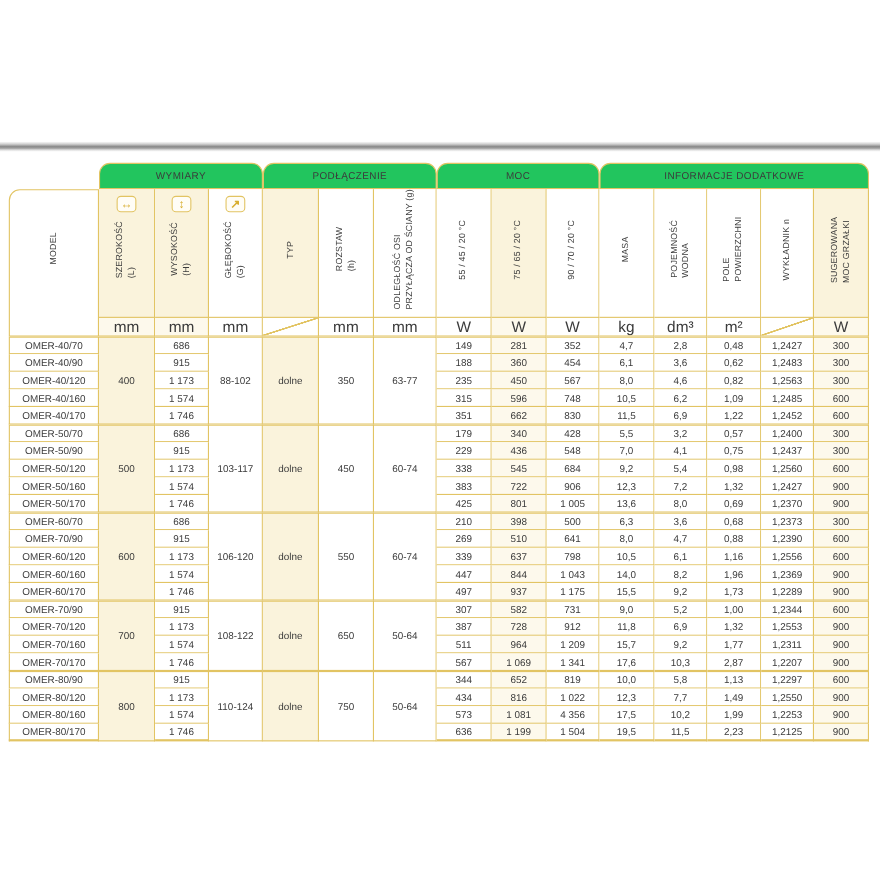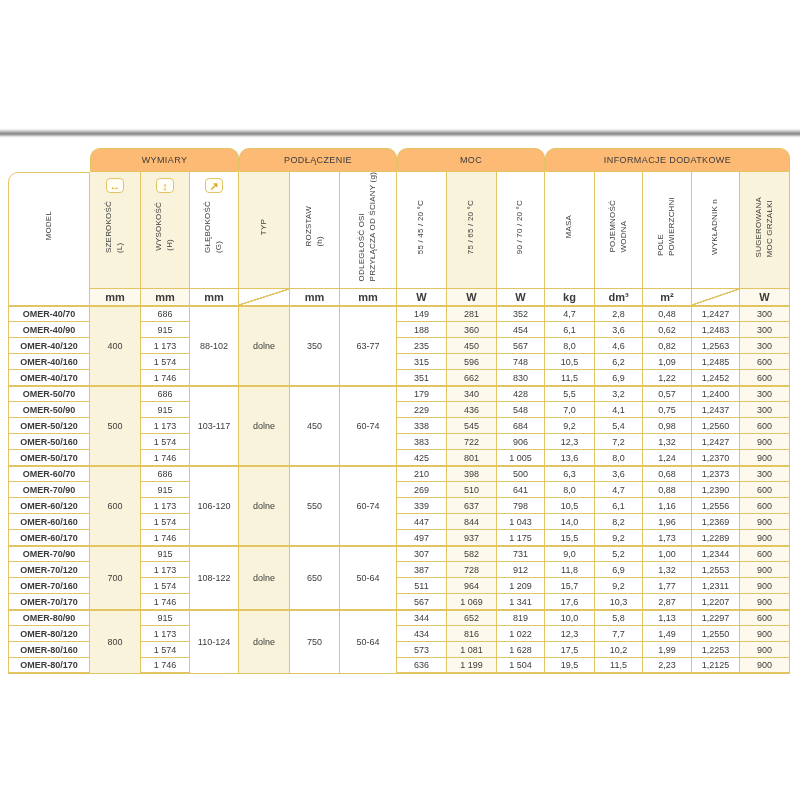--- a/index.html
+++ b/index.html
@@ -17,44 +17,44 @@
     background:linear-gradient(#f7f7f7 0%,#cfcfcf 22%,#8d8d8d 46%,#9a9a9a 62%,#e0e0e0 82%,#ffffff 100%);}
   .table-wrap{position:absolute;left:8px;top:148px;}
   table{border-collapse:separate;border-spacing:0;table-layout:fixed;font-size:9px;color:var(--ink);}
   td{padding:0;text-align:center;vertical-align:middle;
      border-right:1px solid var(--gold);border-bottom:1px solid var(--gold);
      background:#ffffff;overflow:hidden;}
   td.first-col{border-left:1px solid var(--gold);}
   td.corner{border:none;background:transparent;}
   tr.group-row{height:24px;}
   td.group-box{border:1px solid var(--gold);border-radius:10px 10px 0 0;
-    font-size:9px;letter-spacing:.4px;background:#fdba74;text-align:center;}
+    font-size:9px;letter-spacing:.4px;background:#22c55e;text-align:center;}
   td.model-head{border:1px solid var(--gold);border-radius:10px 0 0 0;}
   tr.head-row{height:106px;}
   td.hcell{position:relative;}
   .hcell-inner{height:100%;display:flex;flex-direction:column;align-items:center;
     justify-content:flex-end;padding-bottom:7px;}
   .model-inner{padding-bottom:26px;}
   .icon-box{position:absolute;top:6px;left:50%;transform:translateX(-50%);
     width:18px;height:15px;border:1.5px solid var(--gold);border-radius:4px;
     color:var(--gold-dark);font-size:11px;line-height:12px;display:flex;
     align-items:center;justify-content:center;background:#fffdf6;font-weight:bold;}
   .vtext{writing-mode:vertical-rl;transform:rotate(180deg);white-space:pre-line;
     font-size:8px;line-height:1.35;letter-spacing:.2px;text-align:left;}
   tr.units-row{height:17px;}
-  td.unit{font-size:11px;font-weight:bold;}
+  td.unit{font-size:14px;}
   td.diag{background-image:linear-gradient(to bottom right,
     transparent 47%,var(--gold) 48%,var(--gold) 52%,transparent 53%);}
   tbody tr{height:16px;}
   tbody td{font-size:9px;}
   tr.group-start td{border-top:1px solid var(--gold);}
   tr.last-row td{border-bottom-width:2px;}
   td.tint{background:var(--beige);}
   td.tint-faint{background:var(--beige-faint);}
-  td.model-col{font-size:9px;font-weight:bold;}
+  td.model-col{font-size:9px;}
 </style>
 </head>
 <body>
 
 <div class="page">
   <div class="divider-bar"></div>
   <div class="table-wrap">
     <table>
       <colgroup>
           <col style="width: 82px;">
@@ -306,21 +306,21 @@
             <td class="tint-faint">900</td>
           </tr>
           <tr>
             <td class="model-col first-col">OMER-50/170</td>
             <td>1 746</td>
             <td>425</td>
             <td class="tint-faint">801</td>
             <td>1 005</td>
             <td>13,6</td>
             <td>8,0</td>
-            <td>1,24</td>
+            <td>0,69</td>
             <td>1,2370</td>
             <td class="tint-faint">900</td>
           </tr>
           <tr class="group-start">
             <td class="model-col first-col">OMER-60/70</td>
             <td class="tint" rowspan="5">600</td>
             <td>686</td>
             <td rowspan="5">106-120</td>
             <td class="tint" rowspan="5">dolne</td>
             <td rowspan="5">550</td>
@@ -462,21 +462,21 @@
             <td>7,7</td>
             <td>1,49</td>
             <td>1,2550</td>
             <td class="tint-faint">900</td>
           </tr>
           <tr>
             <td class="model-col first-col">OMER-80/160</td>
             <td>1 574</td>
             <td>573</td>
             <td class="tint-faint">1 081</td>
-            <td>1 628</td>
+            <td>4 356</td>
             <td>17,5</td>
             <td>10,2</td>
             <td>1,99</td>
             <td>1,2253</td>
             <td class="tint-faint">900</td>
           </tr>
           <tr class=" last-row">
             <td class="model-col first-col">OMER-80/170</td>
             <td>1 746</td>
             <td>636</td>

